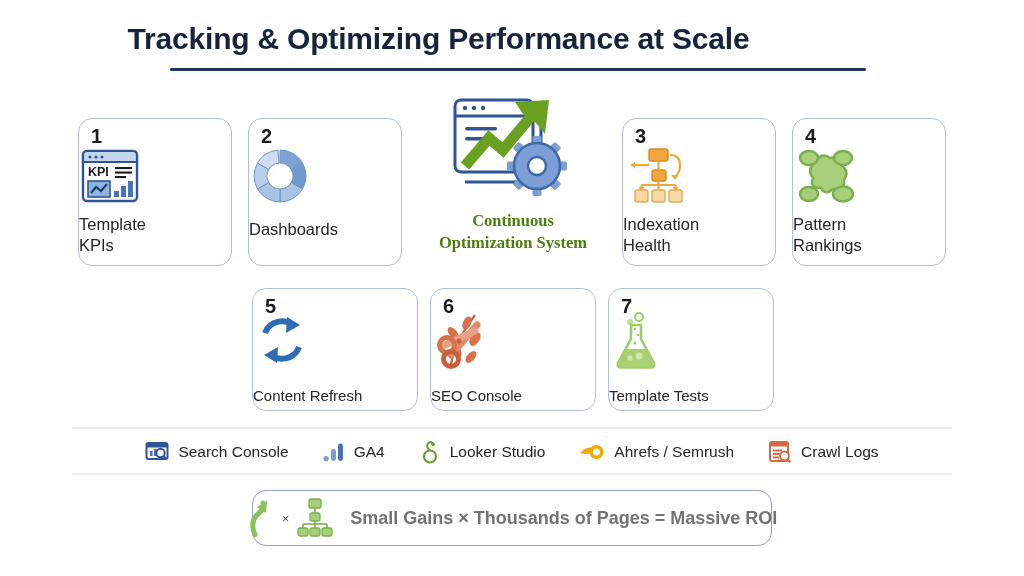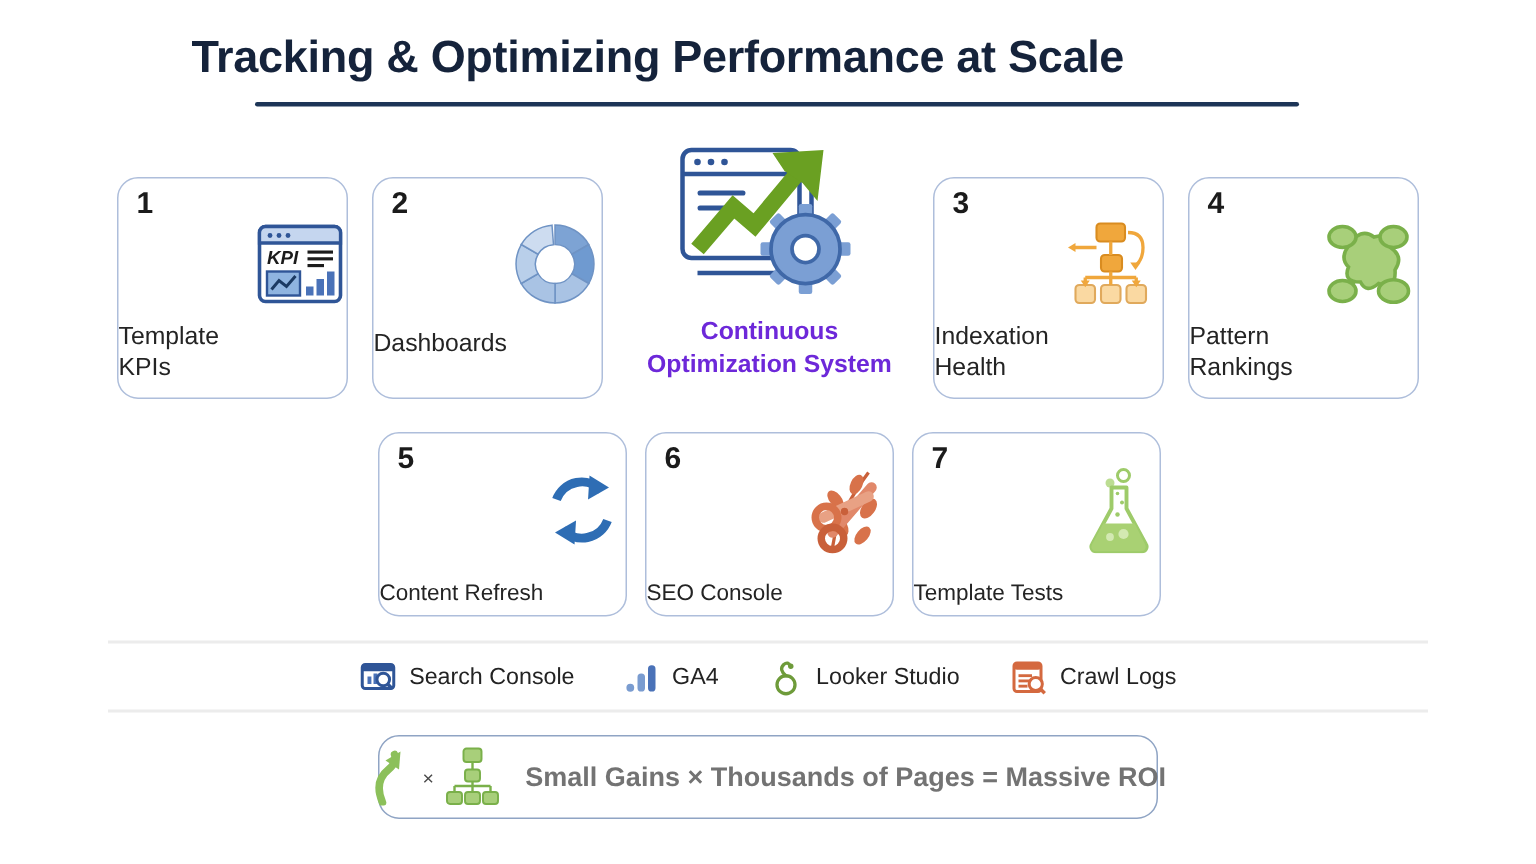--- a/index.html
+++ b/index.html
@@ -28,21 +28,21 @@
     background: #ffffff;
     border: 1.6px solid #aebedb;
     border-radius: 14px;
   }
   .card-num {
     position: absolute; top: 6px; left: 12px;
     font-size: 20px; font-weight: bold; color: #1b1b1b;
   }
   .card-icon {
     position: absolute; left: 0; width: 100%;
-    display: flex; align-items: center; justify-content: flex-end; font-style: italic;
+    display: flex; align-items: center; justify-content: flex-start;
   }
   .card-label {
     position: absolute; left: 0; width: 100%;
     text-align: left; font-size: 16.5px; color: #242424; line-height: 1.25;
   }
 
   
   .r1 { top: 118px; width: 154px; height: 148px; }
   .r1 .card-icon { top: 26px; height: 62px; }
   .r1 .card-label { top: 95px; }
@@ -50,21 +50,21 @@
   
   .r2 { top: 288px; width: 166px; height: 123px; }
   .r2 .card-icon { top: 22px; height: 58px; }
   .r2 .card-label { top: 98px; font-size: 15px; }
 
   
   .hub { position: absolute; left: 418px; top: 94px; width: 190px; }
   .hub-icon { display: flex; justify-content: center; height: 108px; }
   .hub-label {
     margin-top: 8px; text-align: center;
-    font-size: 16.5px; font-weight: bold; color: #6d28d9; line-height: 1.35;
+    font-size: 16.5px; font-weight: bold; color: #4d7c0f; line-height: 1.35; font-family: Liberation Serif, serif;
   }
 
   
   .divider { position: absolute; left: 72px; width: 880px; height: 1.5px; background: #ececec; }
   .divider.top { top: 427px; }
   .divider.bottom { top: 473px; }
   .tools {
     position: absolute; top: 430px; left: 72px; width: 880px; height: 43px;
     display: flex; align-items: center; justify-content: center; gap: 34px;
   }
@@ -317,20 +317,30 @@
       <span>
         <svg width="22" height="24" viewBox="0 0 22 24">
           <circle cx="11" cy="16.5" r="6" fill="none" stroke="#6e9b3a" stroke-width="2.2"></circle>
           <path d="M11 10.5 q-5 -4 -1.5 -7.5 q3 -2.5 4.5 1.5" fill="none" stroke="#6e9b3a" stroke-width="2.2" stroke-linecap="round"></path>
           <circle cx="14.2" cy="4.2" r="1.8" fill="#6e9b3a"></circle>
         </svg>
       </span>
       <span class="tool-label">Looker Studio</span>
     </div>
 
+    <div class="tool">
+      <span>
+        <svg width="26" height="20" viewBox="0 0 26 20">
+          <path d="M1 11 q9 -9 17 -3 q-8 6 -17 3 Z" fill="#f2a900"></path>
+          <circle cx="17.5" cy="10" r="7" fill="#f2a900"></circle>
+          <circle cx="17.5" cy="10" r="3.6" fill="#fff"></circle>
+        </svg>
+      </span>
+      <span class="tool-label">Ahrefs / Semrush</span>
+    </div>
 
     <div class="tool">
       <span>
         <svg width="24" height="24" viewBox="0 0 24 24">
           <rect x="2" y="2" width="18" height="19" rx="2" fill="#fff" stroke="#d4693f" stroke-width="2"></rect>
           <rect x="2" y="2" width="18" height="4.5" rx="2" fill="#d4693f"></rect>
           <rect x="5" y="9.5" width="9" height="1.9" fill="#d4693f"></rect>
           <rect x="5" y="13" width="9" height="1.9" fill="#d4693f"></rect>
           <rect x="5" y="16.5" width="6" height="1.9" fill="#d4693f"></rect>
           <circle cx="16.5" cy="16" r="4.4" fill="#fff" stroke="#d4693f" stroke-width="2"></circle>

